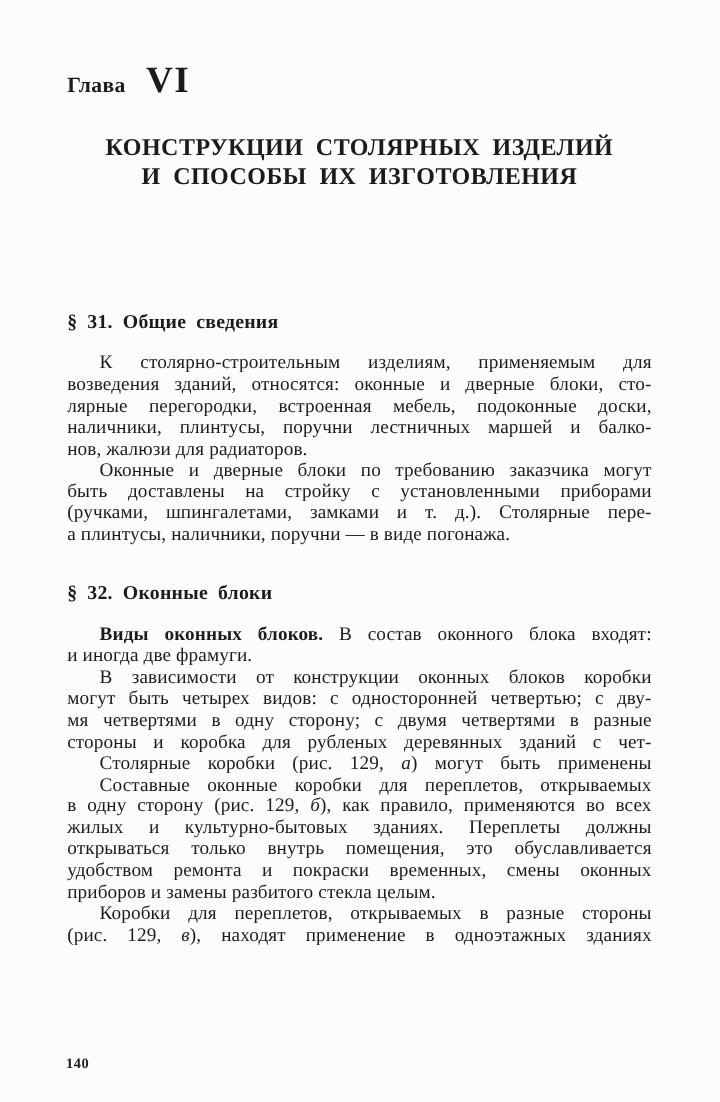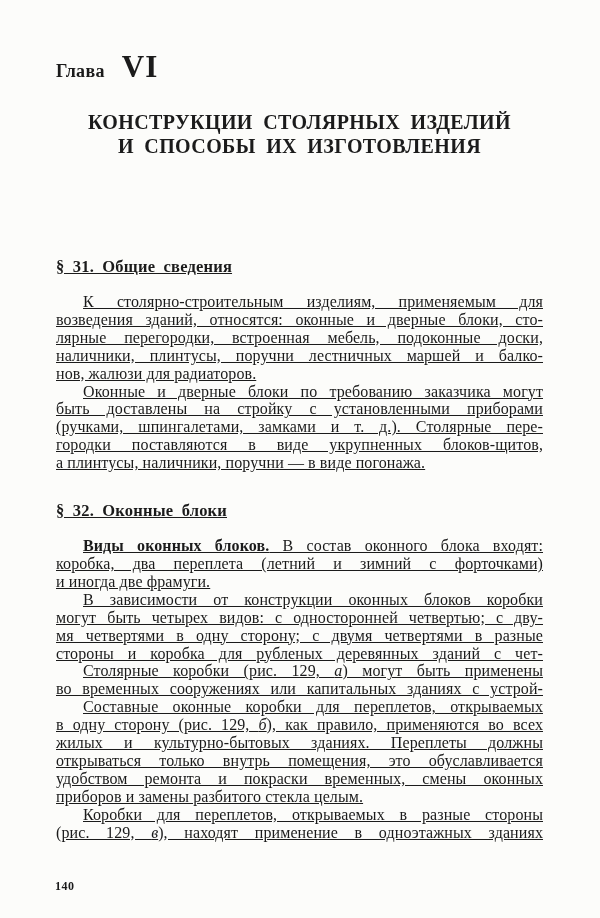--- a/index.html
+++ b/index.html
@@ -34,21 +34,21 @@
   }
   .chapter-title {
     margin: 21px 0 0 0;
     font-size: 20px;
     font-weight: bold;
     line-height: 24px;
     letter-spacing: 0.4px;
     word-spacing: 5px;
   }
   .chapter-title .title-line { white-space: nowrap; text-align: center; }
-  .section { margin-top: 29px; text-decoration: underline; }
+  .section { margin-top: 29px; }
   .section:first-child { margin-top: 99px; }
   .section-heading {
     margin: 0 0 16px 0;
     font-size: 16.5px;
     font-weight: bold;
     line-height: 20px;
     word-spacing: 4px;
     letter-spacing: 0.2px;
   }
   .paragraph { margin: 0; }
@@ -95,40 +95,37 @@
             <div class="line first"><span>К столярно-строительным изделиям, применяемым для</span></div>
             <div class="line"><span>возведения зданий, относятся: оконные и дверные блоки, сто-</span></div>
             <div class="line"><span>лярные перегородки, встроенная мебель, подоконные доски,</span></div>
             <div class="line"><span>наличники, плинтусы, поручни лестничных маршей и балко-</span></div>
             <div class="line last"><span>нов, жалюзи для радиаторов.</span></div>
           </div>
           <div class="paragraph">
             <div class="line first"><span>Оконные и дверные блоки по требованию заказчика могут</span></div>
             <div class="line"><span>быть доставлены на стройку с установленными приборами</span></div>
             <div class="line"><span>(ручками, шпингалетами, замками и т. д.). Столярные пере-</span></div>
-            <div class="line"><span>городки поставляются в виде укрупненных блоков-щитов,</span></div>
             <div class="line last"><span>а плинтусы, наличники, поручни — в виде погонажа.</span></div>
           </div>
         </section>
         <section class="section">
           <h2 class="section-heading">§ 32. Оконные блоки</h2>
           <div class="paragraph">
             <div class="line first"><span class="b">Виды оконных блоков.</span><span> В состав оконного блока входят:</span></div>
-            <div class="line"><span>коробка, два переплета (летний и зимний с форточками)</span></div>
             <div class="line last"><span>и иногда две фрамуги.</span></div>
           </div>
           <div class="paragraph">
             <div class="line first"><span>В зависимости от конструкции оконных блоков коробки</span></div>
             <div class="line"><span>могут быть четырех видов: с односторонней четвертью; с дву-</span></div>
             <div class="line"><span>мя четвертями в одну сторону; с двумя четвертями в разные</span></div>
             <div class="line"><span>стороны и коробка для рубленых деревянных зданий с чет-</span></div>
           </div>
           <div class="paragraph">
             <div class="line first"><span>Столярные коробки (рис. 129, </span><span class="i">а</span><span>) могут быть применены</span></div>
-            <div class="line"><span>во временных сооружениях или капитальных зданиях с устрой-</span></div>
           </div>
           <div class="paragraph">
             <div class="line first"><span>Составные оконные коробки для переплетов, открываемых</span></div>
             <div class="line"><span>в одну сторону (рис. 129, </span><span class="i">б</span><span>), как правило, применяются во всех</span></div>
             <div class="line"><span>жилых и культурно-бытовых зданиях. Переплеты должны</span></div>
             <div class="line"><span>открываться только внутрь помещения, это обуславливается</span></div>
             <div class="line"><span>удобством ремонта и покраски временных, смены оконных</span></div>
             <div class="line last"><span>приборов и замены разбитого стекла целым.</span></div>
           </div>
           <div class="paragraph">

